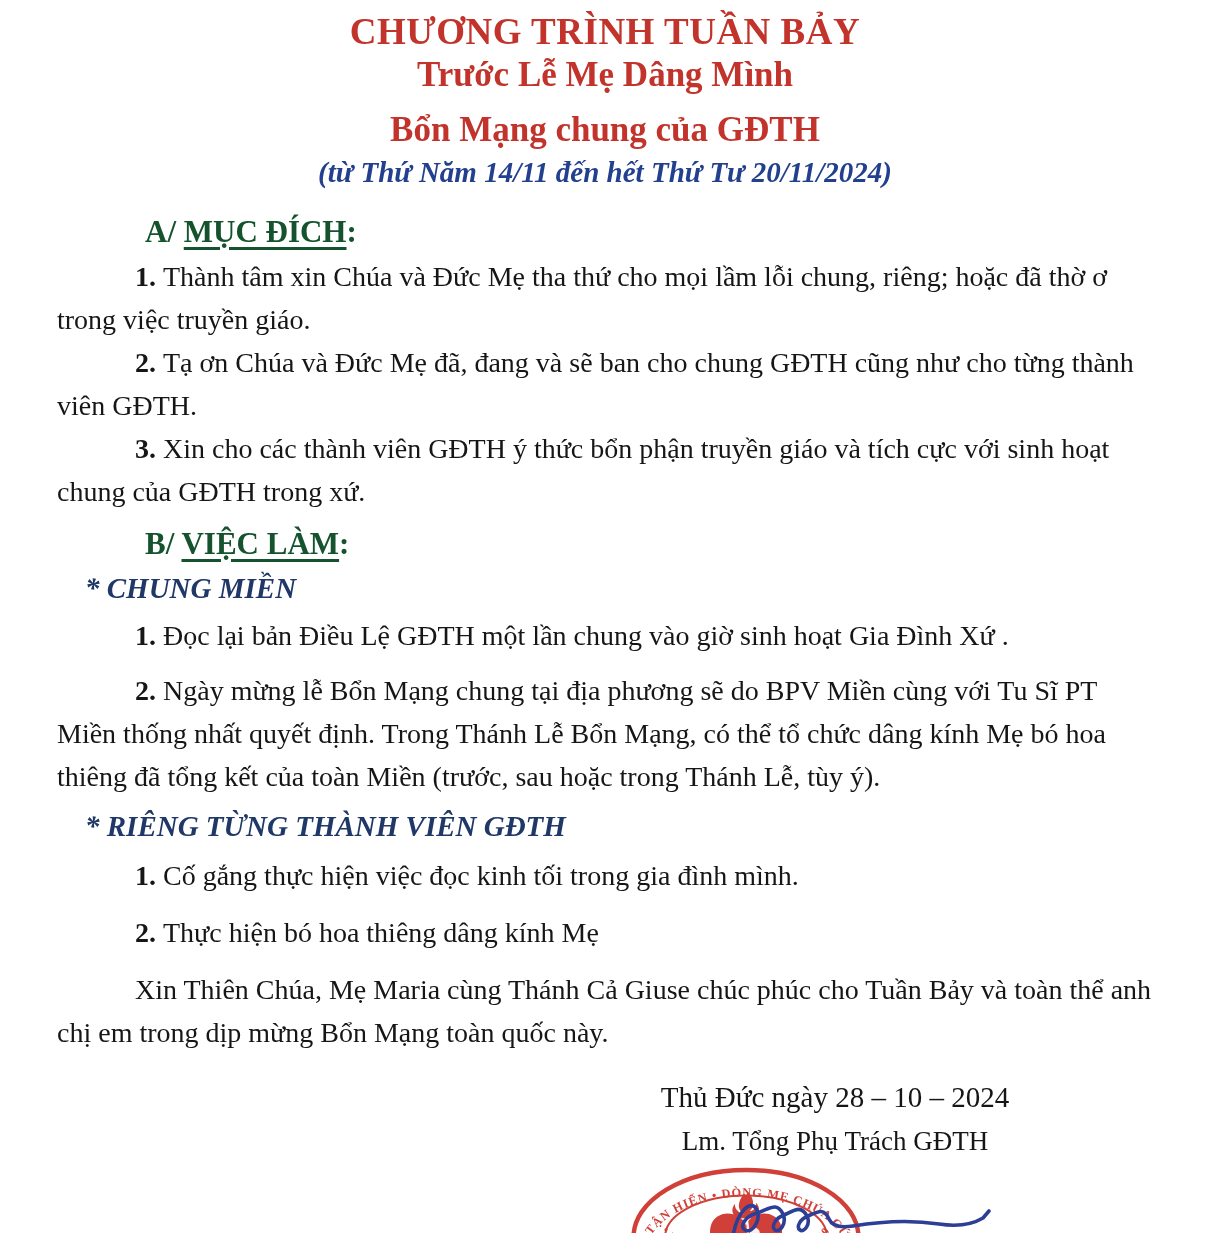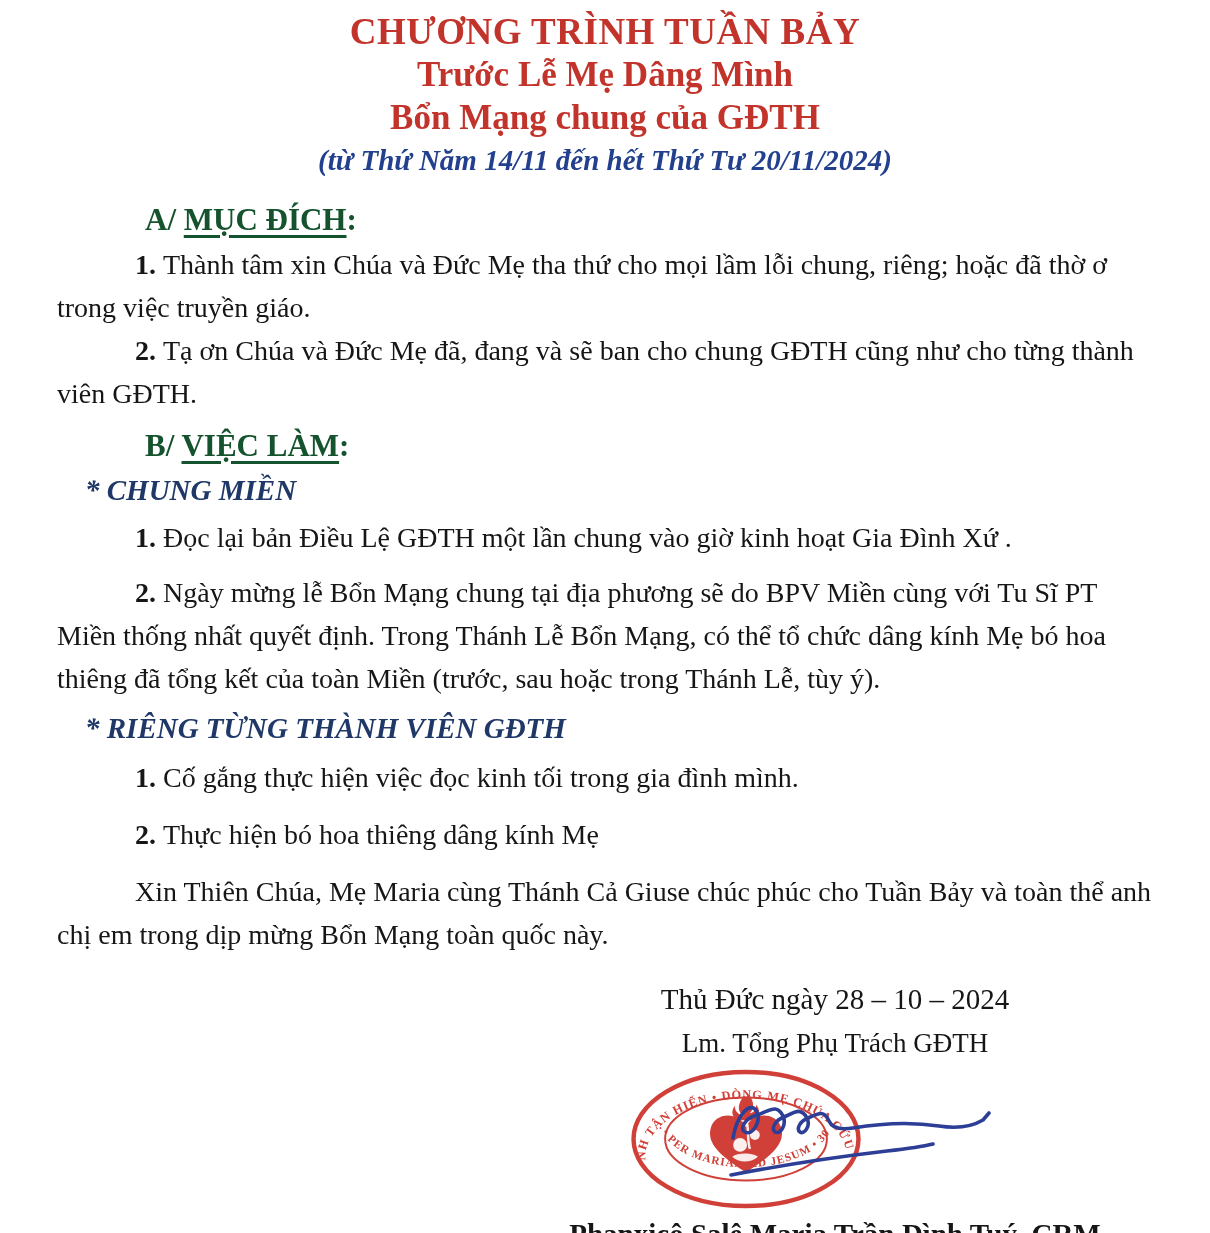--- a/index.html
+++ b/index.html
@@ -5,21 +5,21 @@
   html,body{margin:0;padding:0;background:#ffffff;}
   .page{
     width:1210px;height:1233px;background:#ffffff;position:relative;overflow:hidden;
     font-family:"Liberation Serif","DejaVu Serif",serif;color:#161616;
     box-sizing:border-box;padding:12px 57px 8px 57px;
   }
   
   .hdr{text-align:center;}
   .hdr .t1{font-size:37px;font-weight:bold;color:#c2342b;line-height:40px;letter-spacing:.5px;}
   .hdr .t2{font-size:35px;font-weight:bold;color:#c2342b;line-height:41px;margin-top:2px;}
-  .hdr .t3{font-size:35px;font-weight:bold;color:#c2342b;line-height:41px;margin-top:2px;}
+  .hdr .t3{font-size:35px;font-weight:bold;color:#c2342b;line-height:41px;margin-top:14px;}
   .hdr .dt{font-size:29px;font-weight:bold;font-style:italic;color:#23408e;line-height:38px;margin-top:3px;}
   
   .sec-head{
     margin:24px 0 0 88px;font-size:31px;font-weight:bold;color:#14532d;line-height:34px;
   }
   .sec-head .ul{
     text-decoration:underline;text-decoration-thickness:3px;text-underline-offset:5px;
   }
   .sub-head{
     margin:11px 0 0 28px;font-size:29px;font-weight:bold;font-style:italic;color:#1f3868;line-height:32px;
@@ -51,26 +51,27 @@
     <div class="t1">CHƯƠNG TRÌNH TUẦN BẢY</div>
     <div class="t2">Trước Lễ Mẹ Dâng Mình</div>
     <div class="t3">Bổn Mạng chung của GĐTH</div>
     <div class="dt">(từ Thứ Năm 14/11 đến hết Thứ Tư 20/11/2024)</div>
   </div>
 
   <div class="sec-head"><span>A/ </span><span class="ul">MỤC ĐÍCH</span><span>:</span></div>
 
   <p class="para mt6"><span class="num">1.</span><span>Thành tâm xin Chúa và Đức Mẹ tha thứ cho mọi lầm lỗi chung, riêng; hoặc đã thờ ơ trong việc truyền giáo.</span></p>
   <p class="para"><span class="num">2.</span><span>Tạ ơn Chúa và Đức Mẹ đã, đang và sẽ ban cho chung GĐTH cũng như cho từng thành viên GĐTH.</span></p>
+  <p class="para"><span class="num">3.</span><span>Xin cho các thành viên GĐTH ý thức bổn phận truyền giáo và tích cực với sinh hoạt chung của GĐTH trong xứ.</span></p>
 
   <div class="sec-head" style="margin-top:14px;"><span>B/ </span><span class="ul">VIỆC LÀM</span><span>:</span></div>
 
   <div class="sub-head">* CHUNG MIỀN</div>
 
-  <p class="para mt10"><span class="num">1.</span><span>Đọc lại bản Điều Lệ GĐTH một lần chung vào giờ kinh hoạt Gia Đình Xứ .</span></p>
+  <p class="para mt10"><span class="num">1.</span><span>Đọc lại bản Điều Lệ GĐTH một lần chung vào giờ sinh hoạt Gia Đình Xứ .</span></p>
   <p class="para mt12"><span class="num">2.</span><span>Ngày mừng lễ Bổn Mạng chung tại địa phương sẽ do BPV Miền cùng với Tu Sĩ PT Miền thống nhất quyết định. Trong Thánh Lễ Bổn Mạng, có thể tổ chức dâng kính Mẹ bó hoa thiêng đã tổng kết của toàn Miền (trước, sau hoặc trong Thánh Lễ, tùy ý).</span></p>
 
   <div class="sub-head mt12">* RIÊNG TỪNG THÀNH VIÊN GĐTH</div>
 
   <p class="para mt12"><span class="num">1.</span><span>Cố gắng thực hiện việc đọc kinh tối trong gia đình mình.</span></p>
   <p class="para mt14"><span class="num">2.</span><span>Thực hiện bó hoa thiêng dâng kính Mẹ</span></p>
 
   <p class="para mt14">Xin Thiên Chúa, Mẹ Maria cùng Thánh Cả Giuse chúc phúc cho Tuần Bảy và toàn thể anh chị em trong dịp mừng Bổn Mạng toàn quốc này.</p>
 
   <div class="closing">

